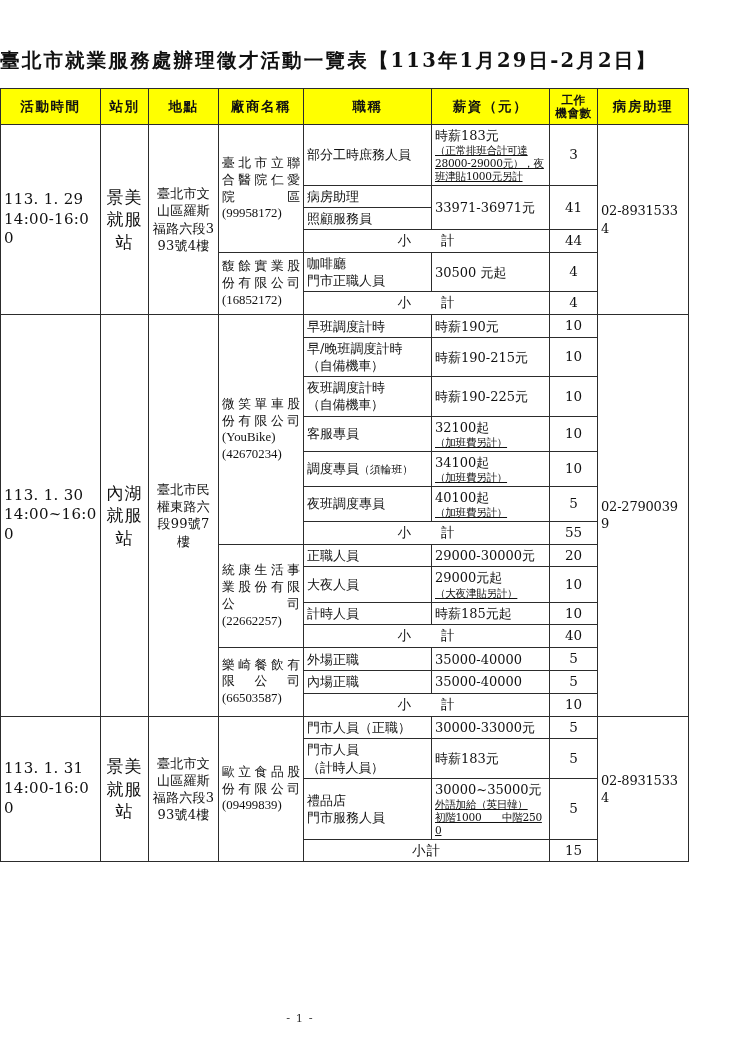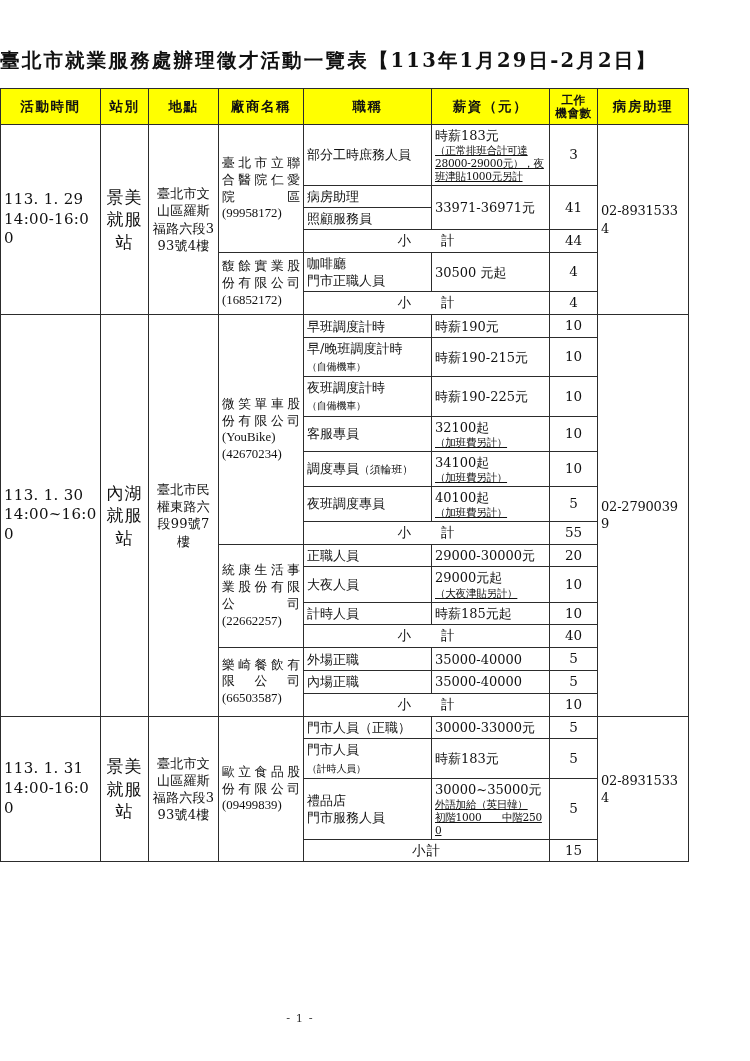--- a/index.html
+++ b/index.html
@@ -112,21 +112,21 @@
     display: block;
   }
   td.comp-cell .just { display:block; }
   td.title-cell {
     text-align: left;
     font-size: 13px;
     line-height: 1.3;
     padding-left: 4px;
   }
   td.title-cell .sub {
-    font-size: 10px;
+    font-size: 13px;
     letter-spacing: -0.2px;
   }
   td.title-cell .inline-sub { font-size: 10.8px; }
   td.sal-cell {
     text-align: left;
     font-size: 13px;
     line-height: 1.3;
     padding-left: 4px;
   }
   td.sal-cell .note-line {

